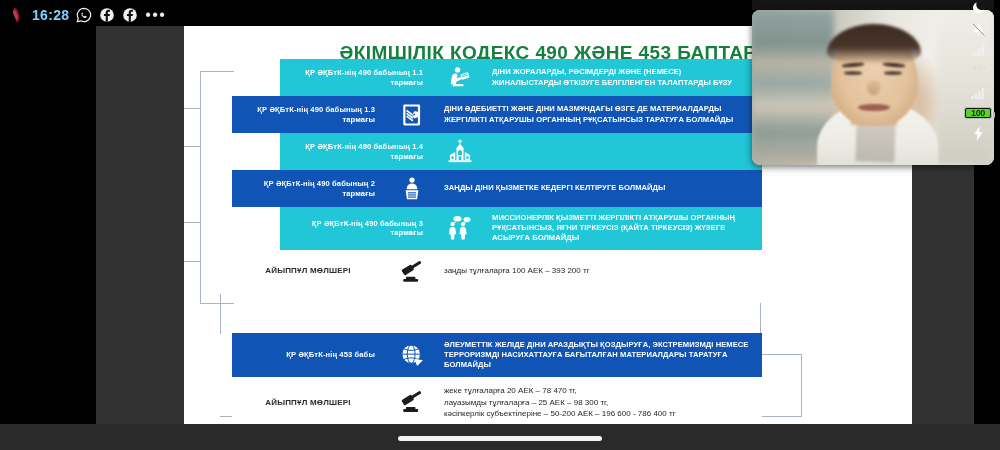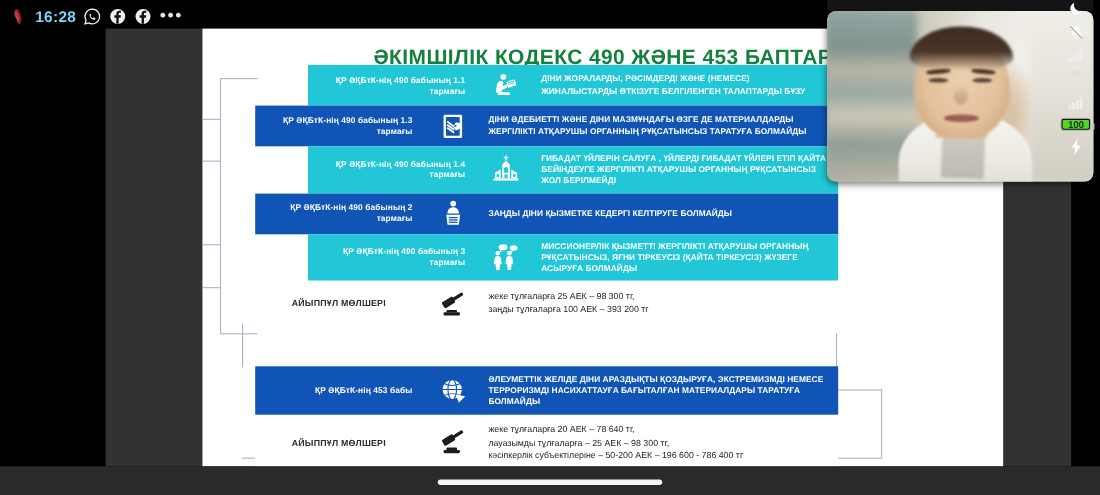--- a/index.html
+++ b/index.html
@@ -280,21 +280,20 @@
             <rect x="12" y="11.4" width="8" height="14"></rect>
             <path d="M16 13.6c1.3 0 2.3 1 2.3 2.3v3.5h-4.6v-3.5c0-1.3 1-2.3 2.3-2.3z" fill="#21c6d7"></path>
             <rect x="14.5" y="21" width="3" height="4.5" fill="#21c6d7"></rect>
             <path d="M4.5 19.5l6-3.4v9.4h-6z"></path>
             <path d="M27.5 19.5l-6-3.4v9.4h6z"></path>
             <rect x="6.2" y="20.9" width="2.5" height="3" fill="#21c6d7"></rect>
             <rect x="23.3" y="20.9" width="2.5" height="3" fill="#21c6d7"></rect>
             <rect x="3" y="25.4" width="26" height="2.2"></rect>
           </svg>
         </div>
-        <div class="row-text">ҒИБАДАТ ҮЙЛЕРІН САЛУҒА , ҮЙЛЕРДІ ҒИБАДАТ ҮЙЛЕРІ ЕТІП ҚАЙТА БЕЙІНДЕУГЕ ЖЕРГІЛІКТІ АТҚАРУШЫ ОРГАННЫҢ РҰҚСАТЫНСЫЗ ЖОЛ БЕРІЛМЕЙДІ</div>
       </div>
 
       <div class="row blue">
         <div class="row-ref">ҚР ӘҚБтК-нің 490 бабының 2 тармағы</div>
         <div class="row-icon">
           <svg width="26" height="26" viewBox="0 0 32 32" fill="#ffffff">
             <circle cx="16" cy="5" r="3.2"></circle>
             <path d="M16 9.2c-3.2 0-5.6 1.9-6.2 4.6l-.5 2.4h13.4l-.5-2.4c-.6-2.7-3-4.6-6.2-4.6z"></path>
             <path d="M8.2 17.4h15.6l-1.5 11.2H9.7z"></path>
             <rect x="11" y="20" width="10" height="1.4" fill="#1055b5"></rect>
@@ -328,21 +327,20 @@
           <svg width="30" height="28" viewBox="0 0 34 32" fill="#1c1c1c">
             <g transform="rotate(-32 17 14)">
               <rect x="6" y="8.5" width="13" height="7.2" rx="1.4"></rect>
               <rect x="18" y="10.4" width="12" height="3.4" rx="1.4"></rect>
             </g>
             <rect x="7" y="25" width="17" height="3.4" rx="1.2"></rect>
             <rect x="10" y="22.6" width="11" height="2.6" rx="1"></rect>
           </svg>
         </div>
         <div class="fine-text">
-          <div>жеке тұлғаларға 25 АЕК – 98 300 тг,</div>
           <div>заңды тұлғаларға 100 АЕК – 393 200 тг</div>
         </div>
       </div>
     </div>
 
     <div class="sect453">
       <div class="row blue" style="min-height:44px;">
         <div class="row-ref">ҚР ӘҚБтК-нің 453 бабы</div>
         <div class="row-icon">
           <svg width="29" height="29" viewBox="0 0 32 32" fill="#ffffff">
@@ -368,21 +366,21 @@
           <svg width="30" height="28" viewBox="0 0 34 32" fill="#1c1c1c">
             <g transform="rotate(-32 17 13)">
               <rect x="6" y="7.5" width="13" height="7.2" rx="1.4"></rect>
               <rect x="18" y="9.4" width="12" height="3.4" rx="1.4"></rect>
             </g>
             <rect x="7" y="24" width="17" height="3.4" rx="1.2"></rect>
             <rect x="10" y="21.6" width="11" height="2.6" rx="1"></rect>
           </svg>
         </div>
         <div class="fine-text">
-          <div>жеке тұлғаларға 20 АЕК – 78 640 тг,</div>
+          <div>жеке тұлғаларға 20 АЕК – 78 470 тг,</div>
           <div>лауазымды тұлғаларға – 25 АЕК – 98 300 тг,</div>
           <div>кәсіпкерлік субъектілеріне – 50-200 АЕК – 196 600 - 786 400 тг</div>
         </div>
       </div>
     </div>
   </div>
 
   <div class="pip-topdim"></div>
   <div class="pip">
     <div class="pip-bg"></div>

